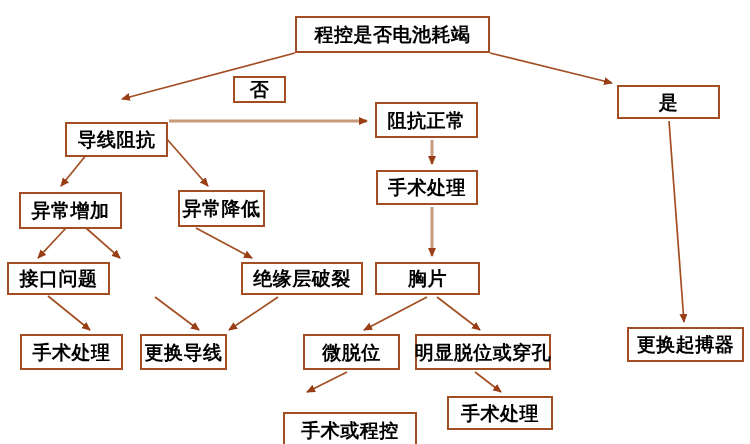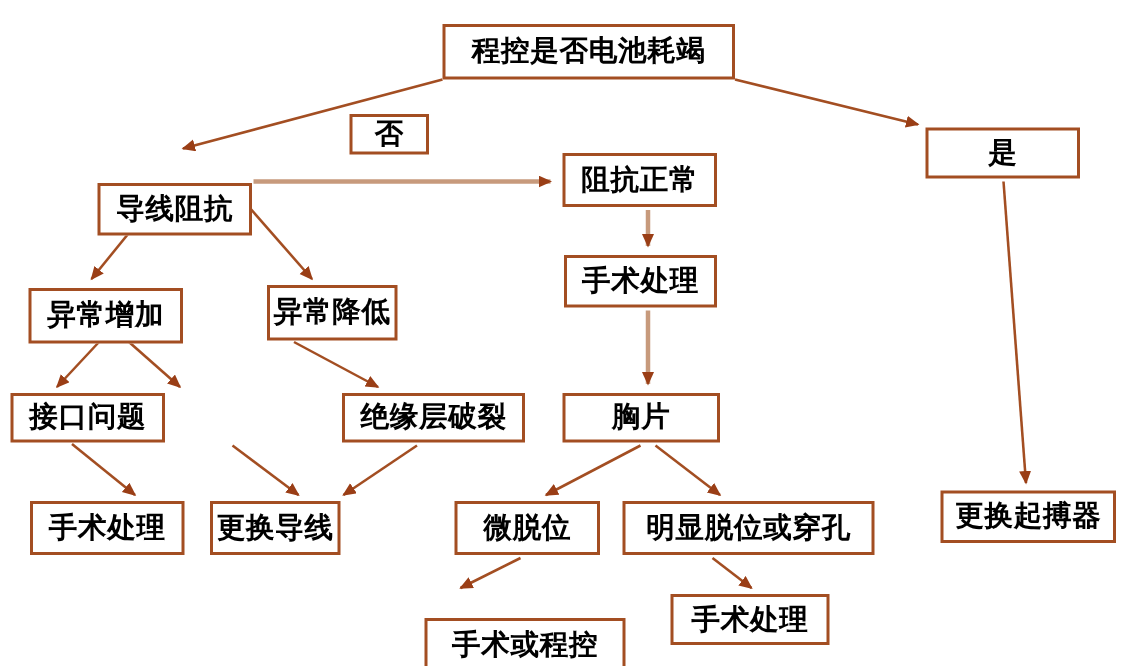--- a/index.html
+++ b/index.html
@@ -74,31 +74,31 @@
 
   <div class="node" style="left:376px;top:170px;width:102px;height:35px;">手术处理</div>
 
   <div class="node" style="left:19px;top:182px;width:103px;height:37px;margin-top:10px;">异常增加</div>
 
   <div class="node" style="left:138px;top:190px;width:87px;height:37px;margin-left:40px;">异常降低</div>
 
   <div class="node" style="left:7px;top:262px;width:103px;height:33px;">接口问题</div>
 
 
-  <div class="node" style="left:228px;top:262px;width:122px;height:33px;">绝缘层破裂</div>
+  <div class="node" style="left:241px;top:262px;width:122px;height:33px;">绝缘层破裂</div>
 
   <div class="node" style="left:20px;top:334px;width:103px;height:36px;">手术处理</div>
 
   <div class="node" style="left:140px;top:334px;width:87px;height:36px;">更换导线</div>
 
   <div class="node" style="left:375px;top:262px;width:105px;height:33px;">胸片</div>
 
   <div class="node" style="left:303px;top:334px;width:97px;height:36px;">微脱位</div>
 
-  <div class="node" style="left:415px;top:334px;width:168px;height:36px;">明显脱位或穿孔</div>
+  <div class="node" style="left:415px;top:334px;width:136px;height:36px;">明显脱位或穿孔</div>
 
   <div class="node" style="left:283px;top:412px;width:134px;height:36px;">手术或程控</div>
 
   <div class="node" style="left:447px;top:396px;width:106px;height:34px;">手术处理</div>
 
   <div class="node" style="left:615px;top:327px;width:117px;height:35px;margin-left:12px;">更换起搏器</div>
 
 </div>
 
 </body></html>

